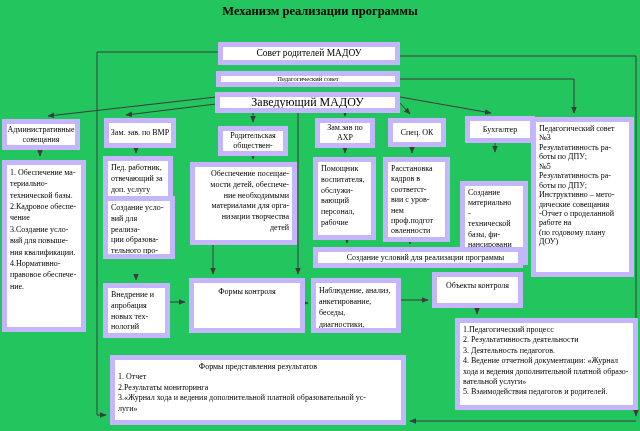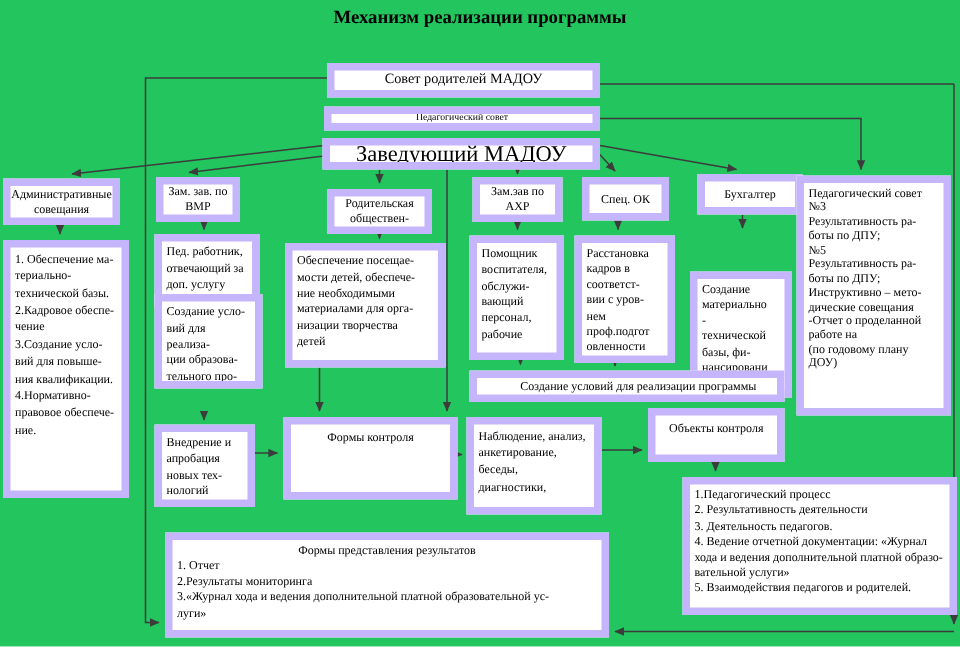--- a/index.html
+++ b/index.html
@@ -56,52 +56,52 @@
       <line x1="495" y1="143" x2="495" y2="152" marker-end="url(#ar)"></line>
       <line x1="480" y1="240" x2="480" y2="243" marker-end="url(#ar)"></line>
       <line x1="305" y1="303" x2="308" y2="303" marker-end="url(#ar)"></line>
       <line x1="401" y1="300" x2="428" y2="300" marker-end="url(#ar)"></line>
       <line x1="477" y1="308" x2="477" y2="314" marker-end="url(#ar)"></line>
     </g>
   </svg>
 
   <div class="bx ctr" style="left:218px;top:42px;width:182px;height:23px;font-size:9.5px;">Совет родителей МАДОУ</div>
   <div class="bx ctr" style="left:216px;top:71px;width:184px;height:16px;font-size:6.5px;">Педагогический совет</div>
-  <div class="bx ctr" style="left:215px;top:92px;width:185px;height:21px;font-size:15px;">Заведующий МАДОУ</div>
+  <div class="bx ctr" style="left:215px;top:92px;width:185px;height:21px;font-size:12px;">Заведующий МАДОУ</div>
 
   <div class="bx ctr" style="left:2px;top:119px;width:78px;height:31px;">Административные совещания</div>
   <div class="bx ml pad" style="left:2px;top:160px;width:84px;height:172px;line-height:1.42;">1. Обеспечение ма-
 териально-
 технической базы.
 2.Кадровое обеспе-
 чение
 3.Создание усло-
 вий для повыше-
 ния квалификации.
 4.Нормативно-
 правовое обеспече-
 ние.</div>
 
-  <div class="bx ctr" style="left:104px;top:118px;width:56px;height:30px;">Зам. зав. по ВМР</div>
+  <div class="bx ctr" style="left:104px;top:118px;width:72px;height:30px;">Зам. зав. по ВМР</div>
   <div class="bx ml pad" style="left:103px;top:156px;width:70px;height:49px;line-height:1.35;">Пед. работник,
 отвечающий за
 доп. услугу</div>
   <div class="bx ml pad" style="left:103px;top:196px;width:72px;height:63px;line-height:1.35;">Создание усло-
 вий для реализа-
 ции образова-
 тельного про-
 цесса</div>
   <div class="bx ml pad" style="left:103px;top:283px;width:67px;height:55px;line-height:1.35;">Внедрение и
 апробация
 новых тех-
 нологий</div>
 
   <div class="bx ml ctr" style="left:218px;top:126px;width:70px;height:30px;">Родительская
 обществен-</div>
-  <div class="bx ml pad" style="left:190px;top:162px;width:107px;height:83px;line-height:1.35;">Обеспечение посещае-
+  <div class="bx ml pad" style="left:190px;top:162px;width:107px;height:83px;line-height:1.35;text-align:right;">Обеспечение посещае-
 мости детей, обеспече-
 ние необходимыми
 материалами для орга-
 низации творчества
 детей</div>
 
   <div class="bx ml ctr" style="left:315px;top:118px;width:60px;height:30px;">Зам.зав по
 АХР</div>
   <div class="bx ml pad" style="left:313px;top:157px;width:63px;height:83px;line-height:1.35;">Помощник
 воспитателя,
@@ -137,21 +137,21 @@
 боты по ДПУ;
 Инструктивно – мето-
 дические совещания
 -Отчет о проделанной
 работе  на
 (по годовому плану
 ДОУ)</div>
 
   <div class="bx ctr" style="left:313px;top:247px;width:210px;height:21px;padding-left:15px;">Создание условий для реализации программы</div>
   <div class="bx tc padt" style="left:189px;top:278px;width:116px;height:55px;">Формы контроля</div>
-  <div class="bx ml pad" style="left:311px;top:278px;width:90px;height:65px;line-height:1.4;">Наблюдение, анализ,
+  <div class="bx ml pad" style="left:311px;top:278px;width:90px;height:55px;line-height:1.4;">Наблюдение, анализ,
 анкетирование, беседы,
 диагностики,</div>
   <div class="bx tc padt" style="left:432px;top:272px;width:91px;height:36px;">Объекты контроля</div>
   <div class="bx ml pad" style="left:427px;top:318px;width:183px;height:92px;line-height:1.3;margin-left:28px;">1.Педагогический процесс
 2. Результативность деятельности
 3. Деятельность педагогов.
 4. Ведение отчетной документации: «Журнал
 хода и ведения дополнительной платной образо-
 вательной услуги»
 5. Взаимодействия педагогов и родителей.</div>

